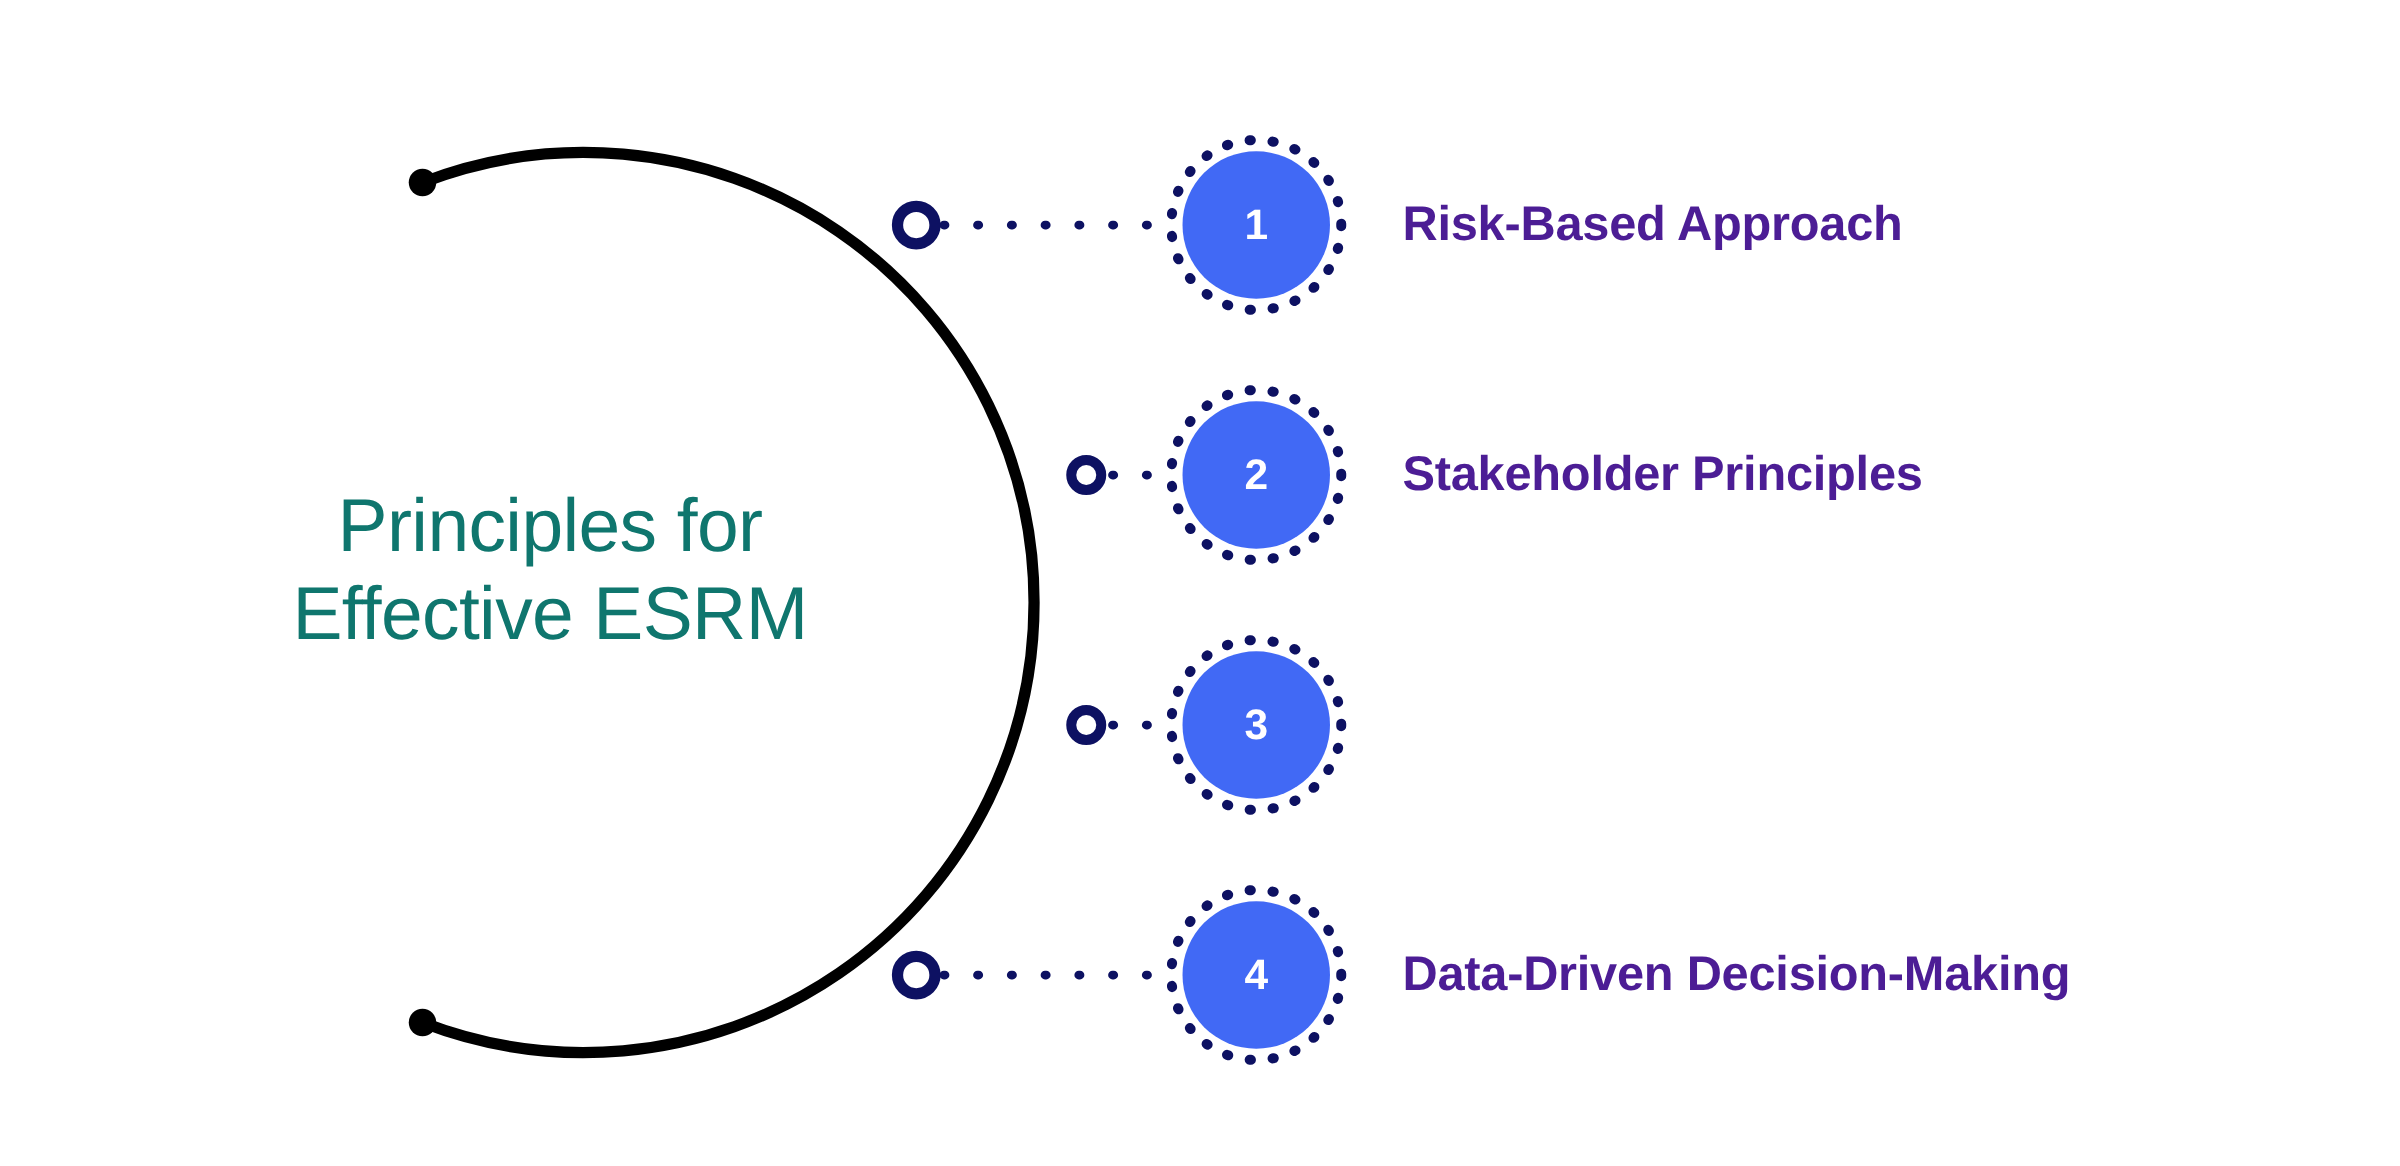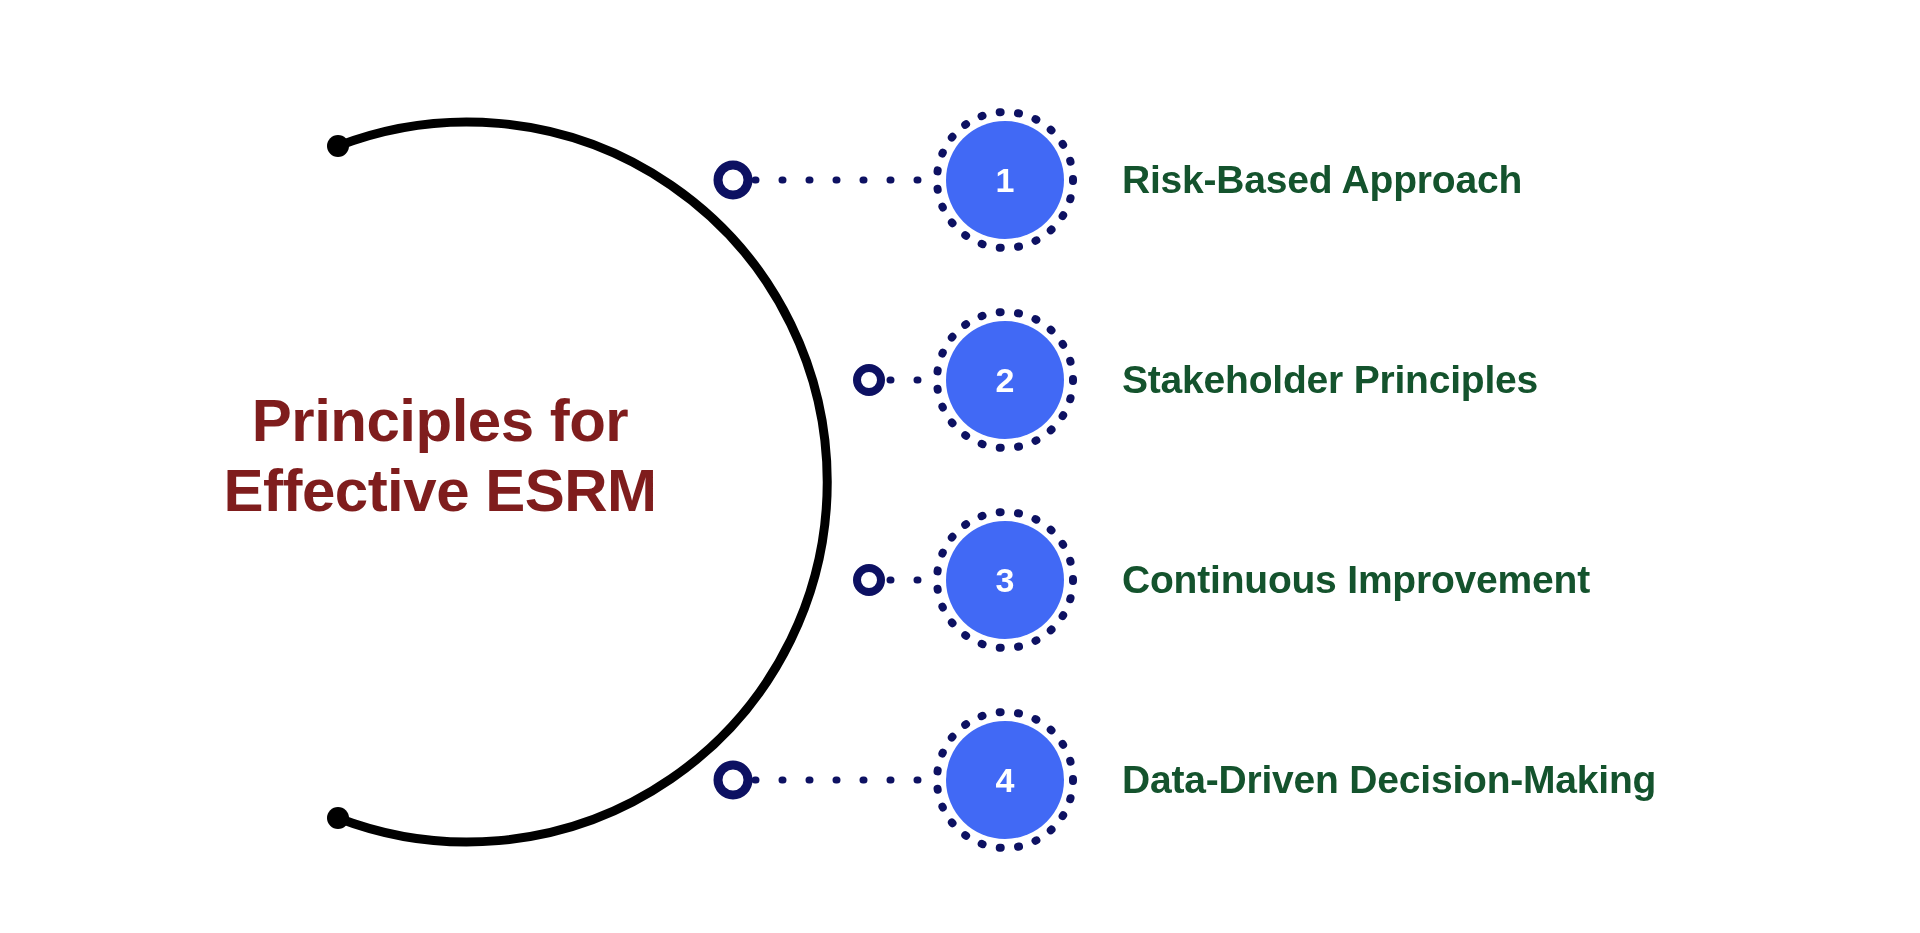--- a/index.html
+++ b/index.html
@@ -34,24 +34,24 @@
   }
 
   
   #center-title {
     position: absolute;
     left: 180px;
     top: 386px;
     width: 520px;
     text-align: center;
     font-size: 60px;
-    font-weight: 700;
+    font-weight: 400;
     line-height: 1.16;
     letter-spacing: -0.5px;
-    color: #7f1d1d;
+    color: #0f766e;
     white-space: pre-line;
   }
 
   
   .item-row {
     position: absolute;
     left: 930px;
     height: 150px;
     display: flex;
     align-items: center;
@@ -91,21 +91,21 @@
     font-size: 34px;
     font-weight: 700;
     line-height: 1;
   }
 
   .item-label {
     margin-left: 42px;
     font-size: 39px;
     font-weight: 700;
     letter-spacing: -0.2px;
-    color: #14532d;
+    color: #4c1d95;
     white-space: nowrap;
   }
 </style>
 </head>
 <body>
 
 <div id="infographic">
 
   <svg id="arc-svg" viewBox="0 0 1920 933">
 
@@ -149,21 +149,20 @@
     <div class="item-label">Stakeholder Principles</div>
   </div>
 
   <div class="item-row" id="item-row-3">
     <div class="badge-wrap">
       <svg class="badge-ring" viewBox="0 0 150 150">
         <circle cx="75" cy="75" r="68" fill="none" stroke="#0d1162" stroke-width="8" stroke-linecap="round" stroke-dasharray="1 17.5"></circle>
       </svg>
       <div class="badge-circle">3</div>
     </div>
-    <div class="item-label">Continuous Improvement</div>
   </div>
 
   <div class="item-row" id="item-row-4">
     <div class="badge-wrap">
       <svg class="badge-ring" viewBox="0 0 150 150">
         <circle cx="75" cy="75" r="68" fill="none" stroke="#0d1162" stroke-width="8" stroke-linecap="round" stroke-dasharray="1 17.5"></circle>
       </svg>
       <div class="badge-circle">4</div>
     </div>
     <div class="item-label">Data-Driven Decision-Making</div>

